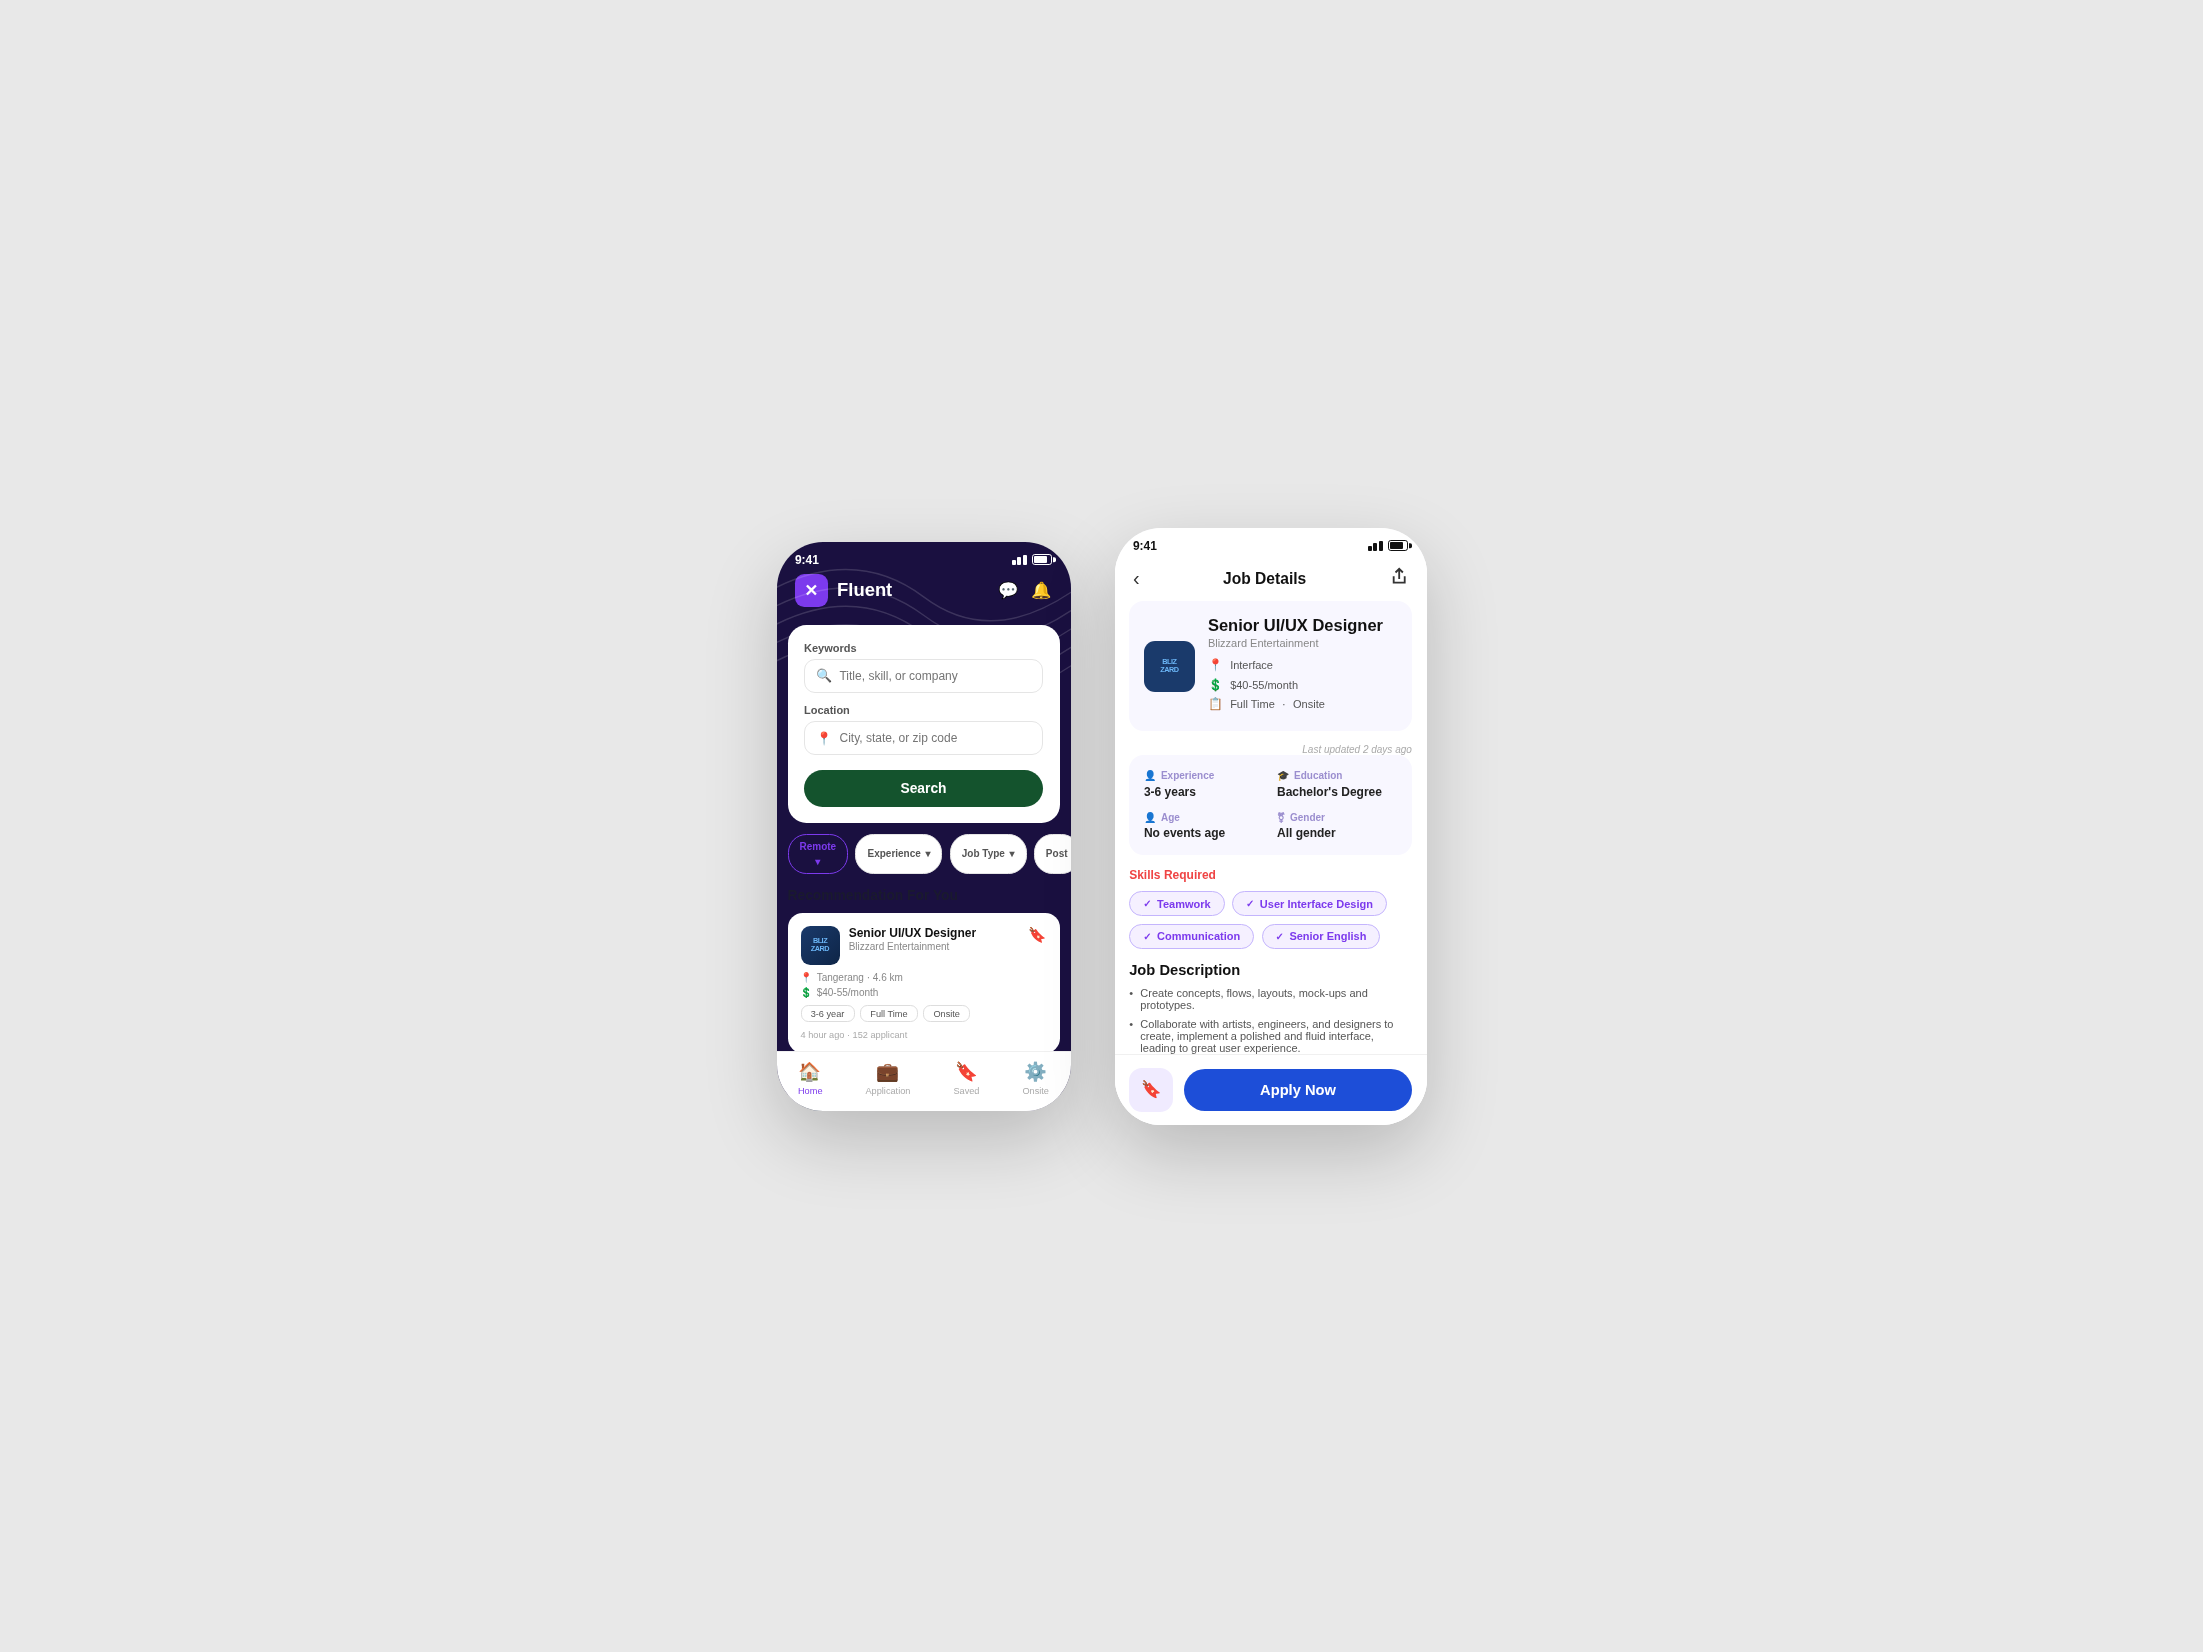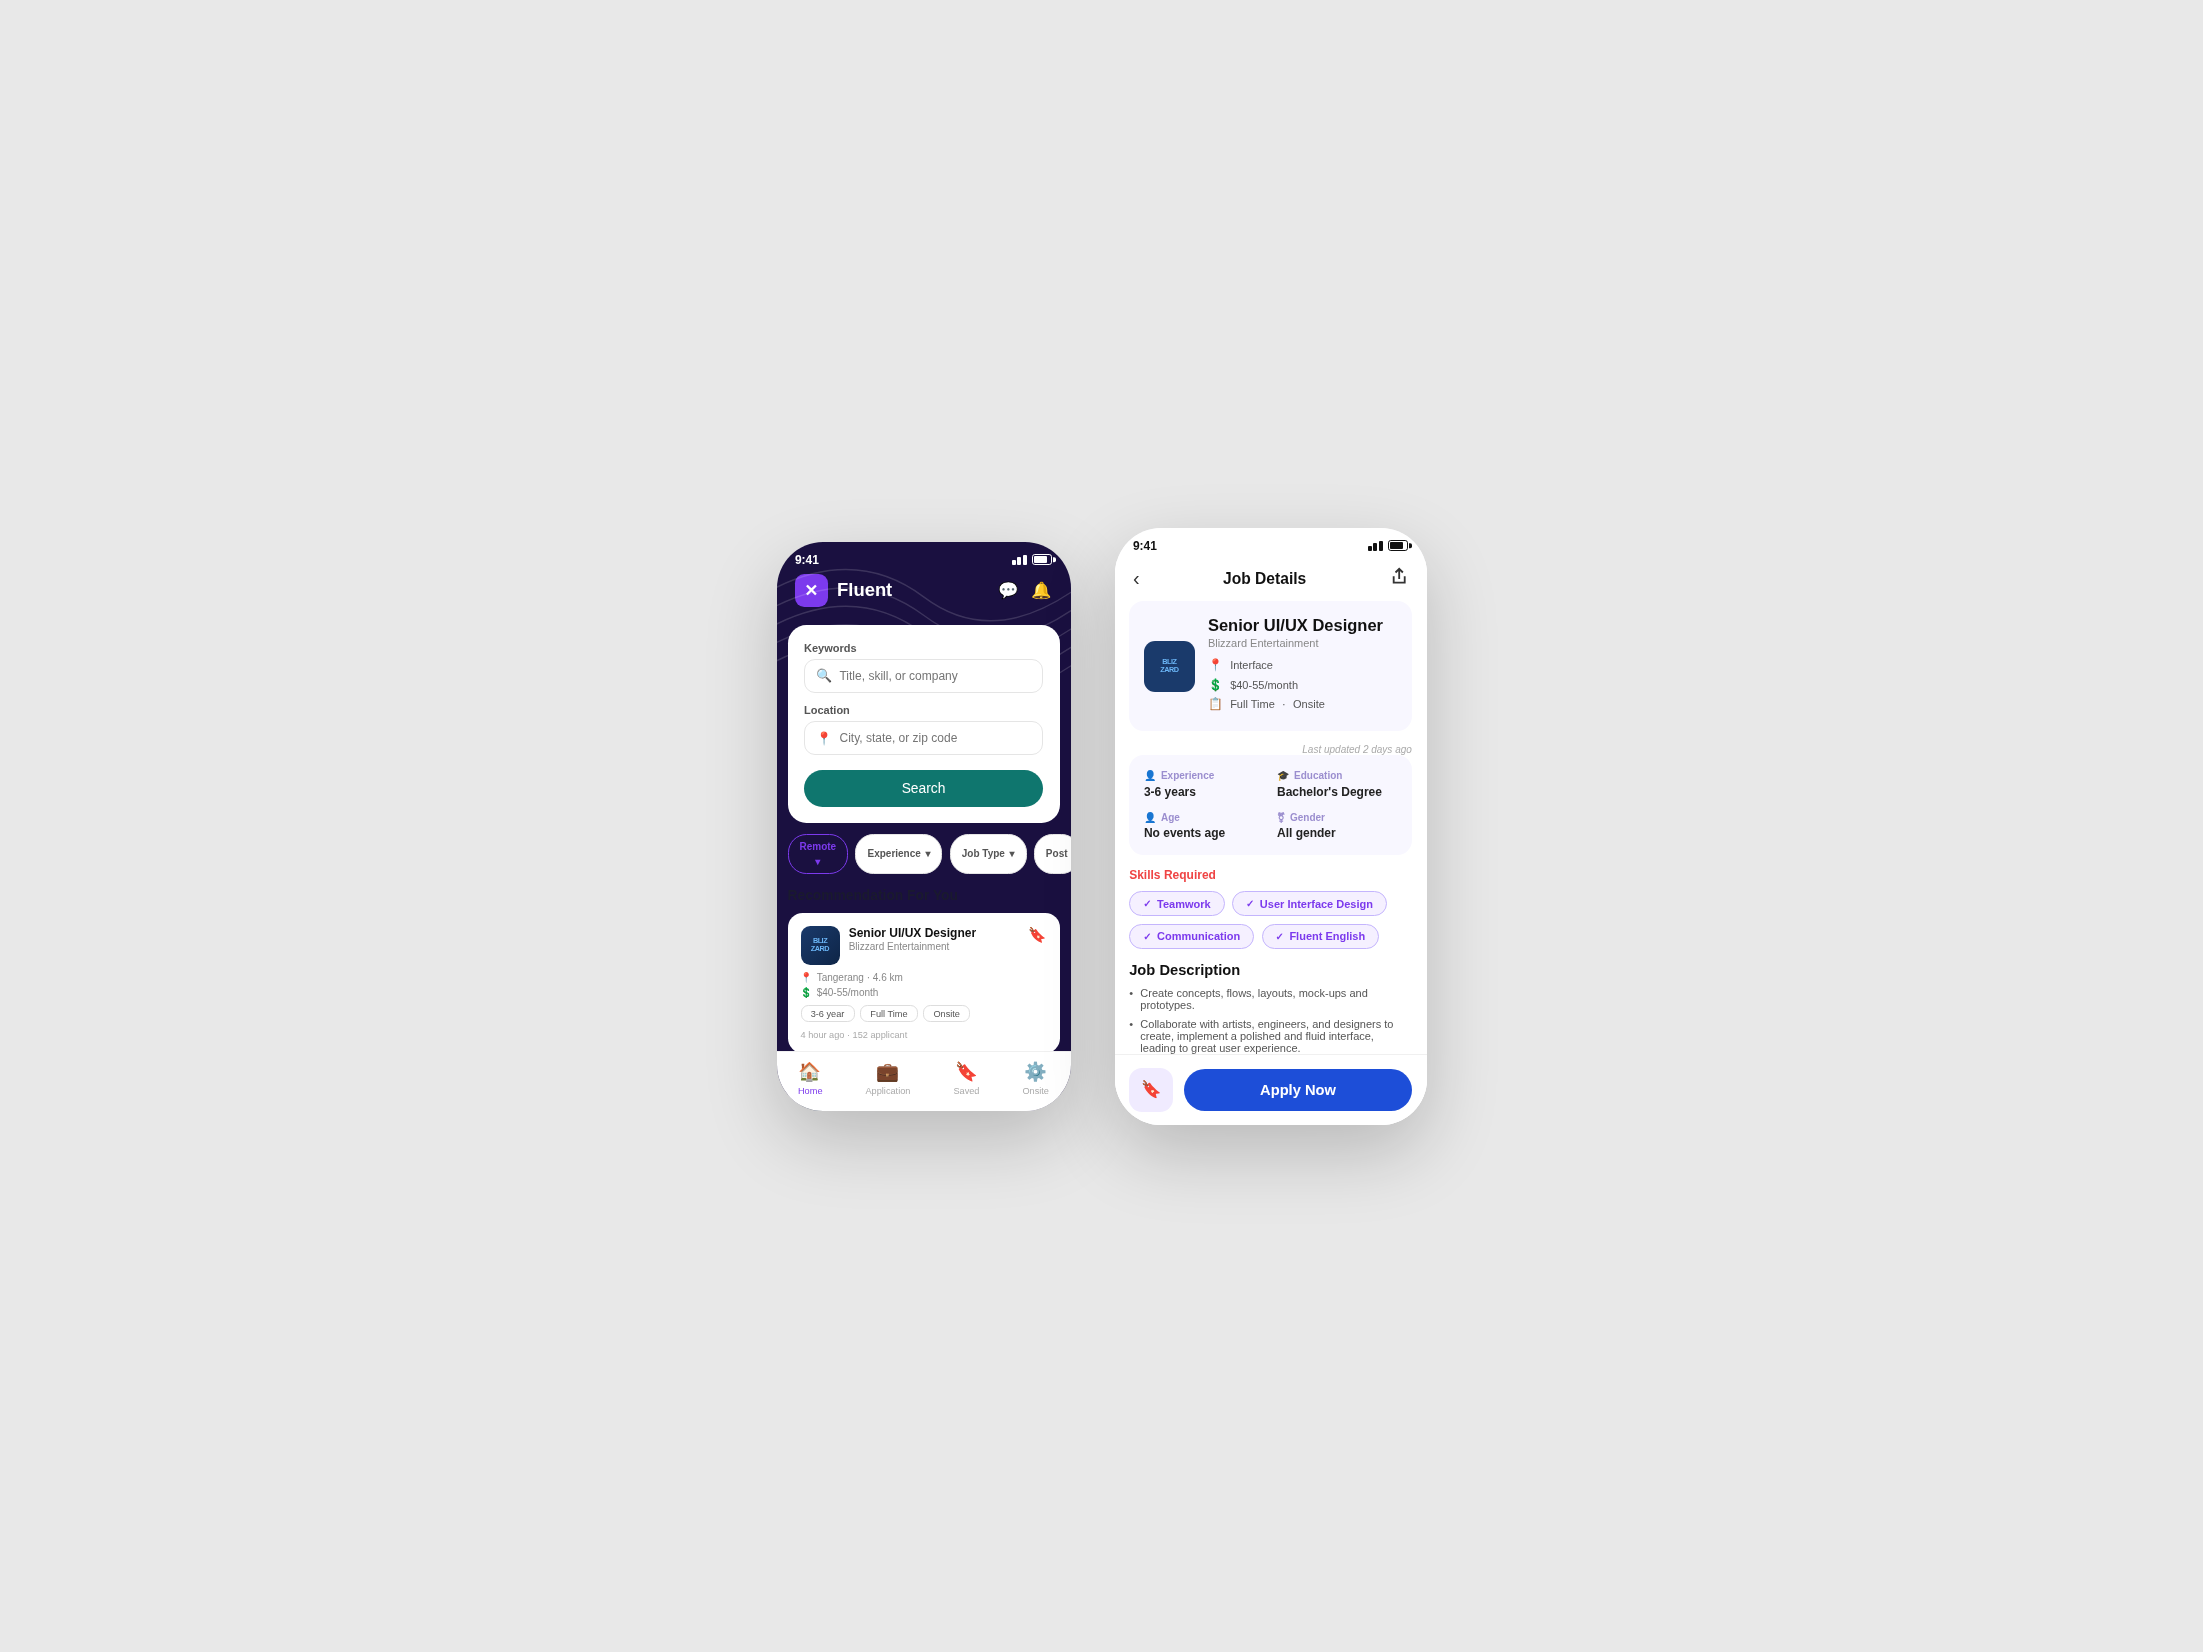--- a/index.html
+++ b/index.html
@@ -125,27 +125,27 @@
     }
     .search-input-wrap input {
       border: none; outline: none;
       font-size: 12px; color: #999;
       background: transparent;
       width: 100%;
     }
     .search-icon-sm { color: #bbb; font-size: 13px; }
     .search-btn {
       width: 100%;
-      background: #0f766e;
+      background: #14532d;
       color: #fff;
       border: none;
       border-radius: 27.5px;
       padding: 11px;
       font-size: 13.8px;
-      font-weight: 400;
+      font-weight: 700;
       cursor: pointer;
       margin-top: 3.7px;
     }
 
     
     .filter-row {
       display: flex;
       gap: 7.3px;
       padding: 11px 11px 3.7px;
       overflow: hidden;
@@ -593,21 +593,21 @@
             <div class="skill-chip">
               <span class="skill-check">✓</span>
               <span>User Interface Design</span>
             </div>
             <div class="skill-chip">
               <span class="skill-check">✓</span>
               <span>Communication</span>
             </div>
             <div class="skill-chip">
               <span class="skill-check">✓</span>
-              <span>Fluent English</span>
+              <span>Senior English</span>
             </div>
           </div>
         </div>
 
         <div class="desc-section">
           <div class="desc-title">Job Description</div>
           <div class="desc-item">
             <span class="desc-bullet">•</span>
             <span>Create concepts, flows, layouts, mock-ups and prototypes.</span>
           </div>

